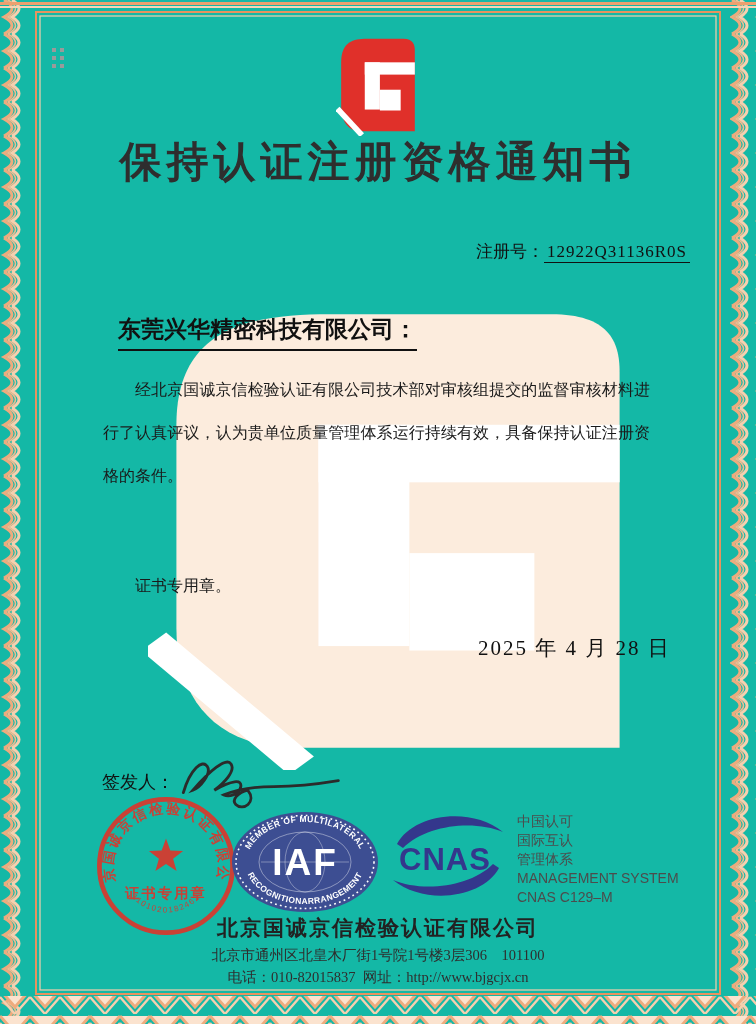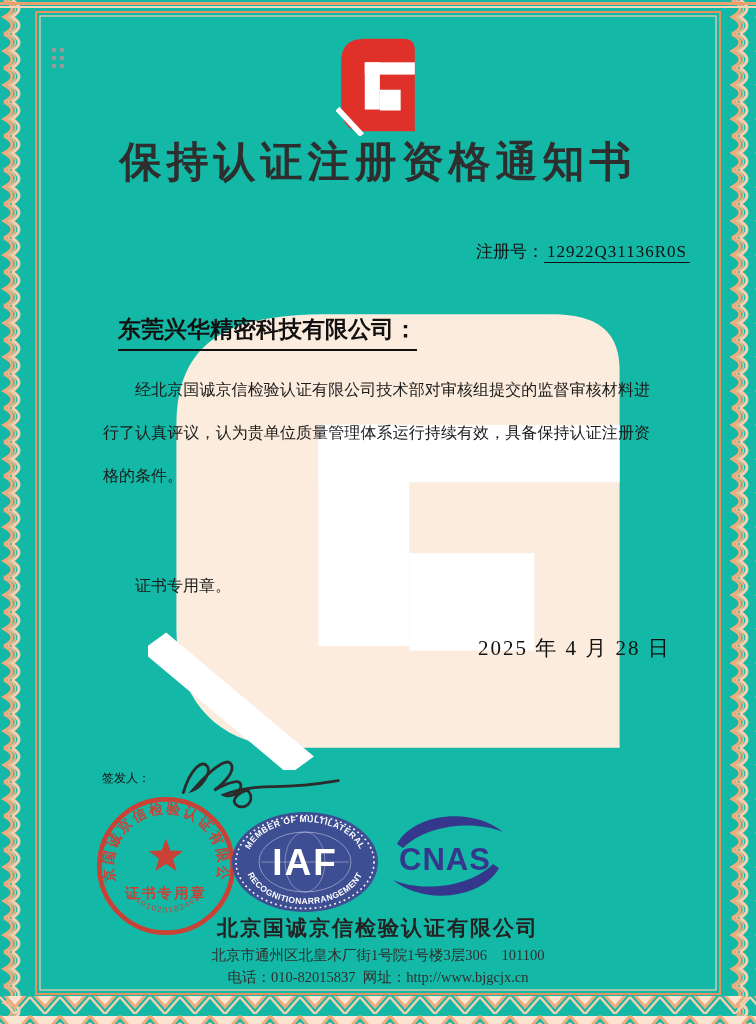--- a/index.html
+++ b/index.html
@@ -21,21 +21,21 @@
   .reg-row{position:absolute;right:66px;top:240px;font-size:17px;color:#111;}
   .reg-row .num{font-family:"Liberation Serif",serif;letter-spacing:1px;
                 border-bottom:1.5px solid #111;padding:0 3px 1px 3px;}
   .company{position:absolute;left:98px;top:314px;font-family:"Liberation Sans",sans-serif;
            font-weight:700;font-size:23px;color:#111;border-bottom:2px solid #111;
            padding-bottom:4px;margin-left:20px;}
   .para{position:absolute;left:87px;right:90px;margin:16px;font-size:16px;line-height:43px;
         text-align:justify;text-indent:2em;color:#1a1a1a;}
   .para1{top:352px;} .para2{top:437px;} .para3{top:548px;}
   .date{position:absolute;left:478px;top:634px;font-size:21px;letter-spacing:2px;color:#111;}
-  .signer{position:absolute;left:102px;top:770px;font-size:12px;color:#111;}
+  .signer{position:absolute;left:102px;top:770px;font-size:18px;color:#111;}
   .signature{position:absolute;left:178px;top:752px;width:180px;height:62px;}
   .stamp{position:absolute;left:92px;top:792px;width:148px;height:148px;opacity:.93;}
   .iaf{position:absolute;left:230px;top:810px;width:150px;height:104px;}
   .cnas{position:absolute;left:383px;top:808px;width:130px;height:96px;}
   .accr{position:absolute;left:517px;top:812px;color:#4c4c4c;font-family:"Liberation Sans",sans-serif;}
   .accr div{font-size:14px;line-height:19px;}
   .footer-company{position:absolute;left:0;right:0;top:914px;text-align:center;
                   font-family:"Liberation Sans",sans-serif;font-weight:700;font-size:21px;
                   letter-spacing:2px;color:#222;}
   .footer-line{position:absolute;left:0;right:0;text-align:center;font-size:14.5px;color:#2e2e2e;
@@ -151,19 +151,26 @@
         <textPath href="#iafBot" startOffset="50%" text-anchor="middle">RECOGNITIONARRANGEMENT</textPath>
       </text>
     </svg>
 
     <svg class="cnas" viewBox="0 0 130 96" aria-hidden="true">
       <path d="M14 36 C30 6 88 -2 120 24 C92 12 44 16 20 40 Z" fill="#34378c"></path>
       <path d="M116 60 C100 90 42 98 10 72 C38 84 86 80 110 56 Z" fill="#34378c"></path>
       <text x="62" y="62" text-anchor="middle" font-size="31" font-weight="bold" fill="#34378c" letter-spacing="1" font-family="Liberation Sans, sans-serif">CNAS</text>
     </svg>
 
+    <div class="accr">
+      <div>中国认可</div>
+      <div>国际互认</div>
+      <div>管理体系</div>
+      <div>MANAGEMENT SYSTEM</div>
+      <div>CNAS C129–M</div>
+    </div>
 
     <div class="footer-company">北京国诚京信检验认证有限公司</div>
     <div class="footer-line addr">北京市通州区北皇木厂街1号院1号楼3层306    101100</div>
     <div class="footer-line contact">电话：010-82015837  网址：http://www.bjgcjx.cn</div>
 
   </div>
 </div>
 
 </body></html>

